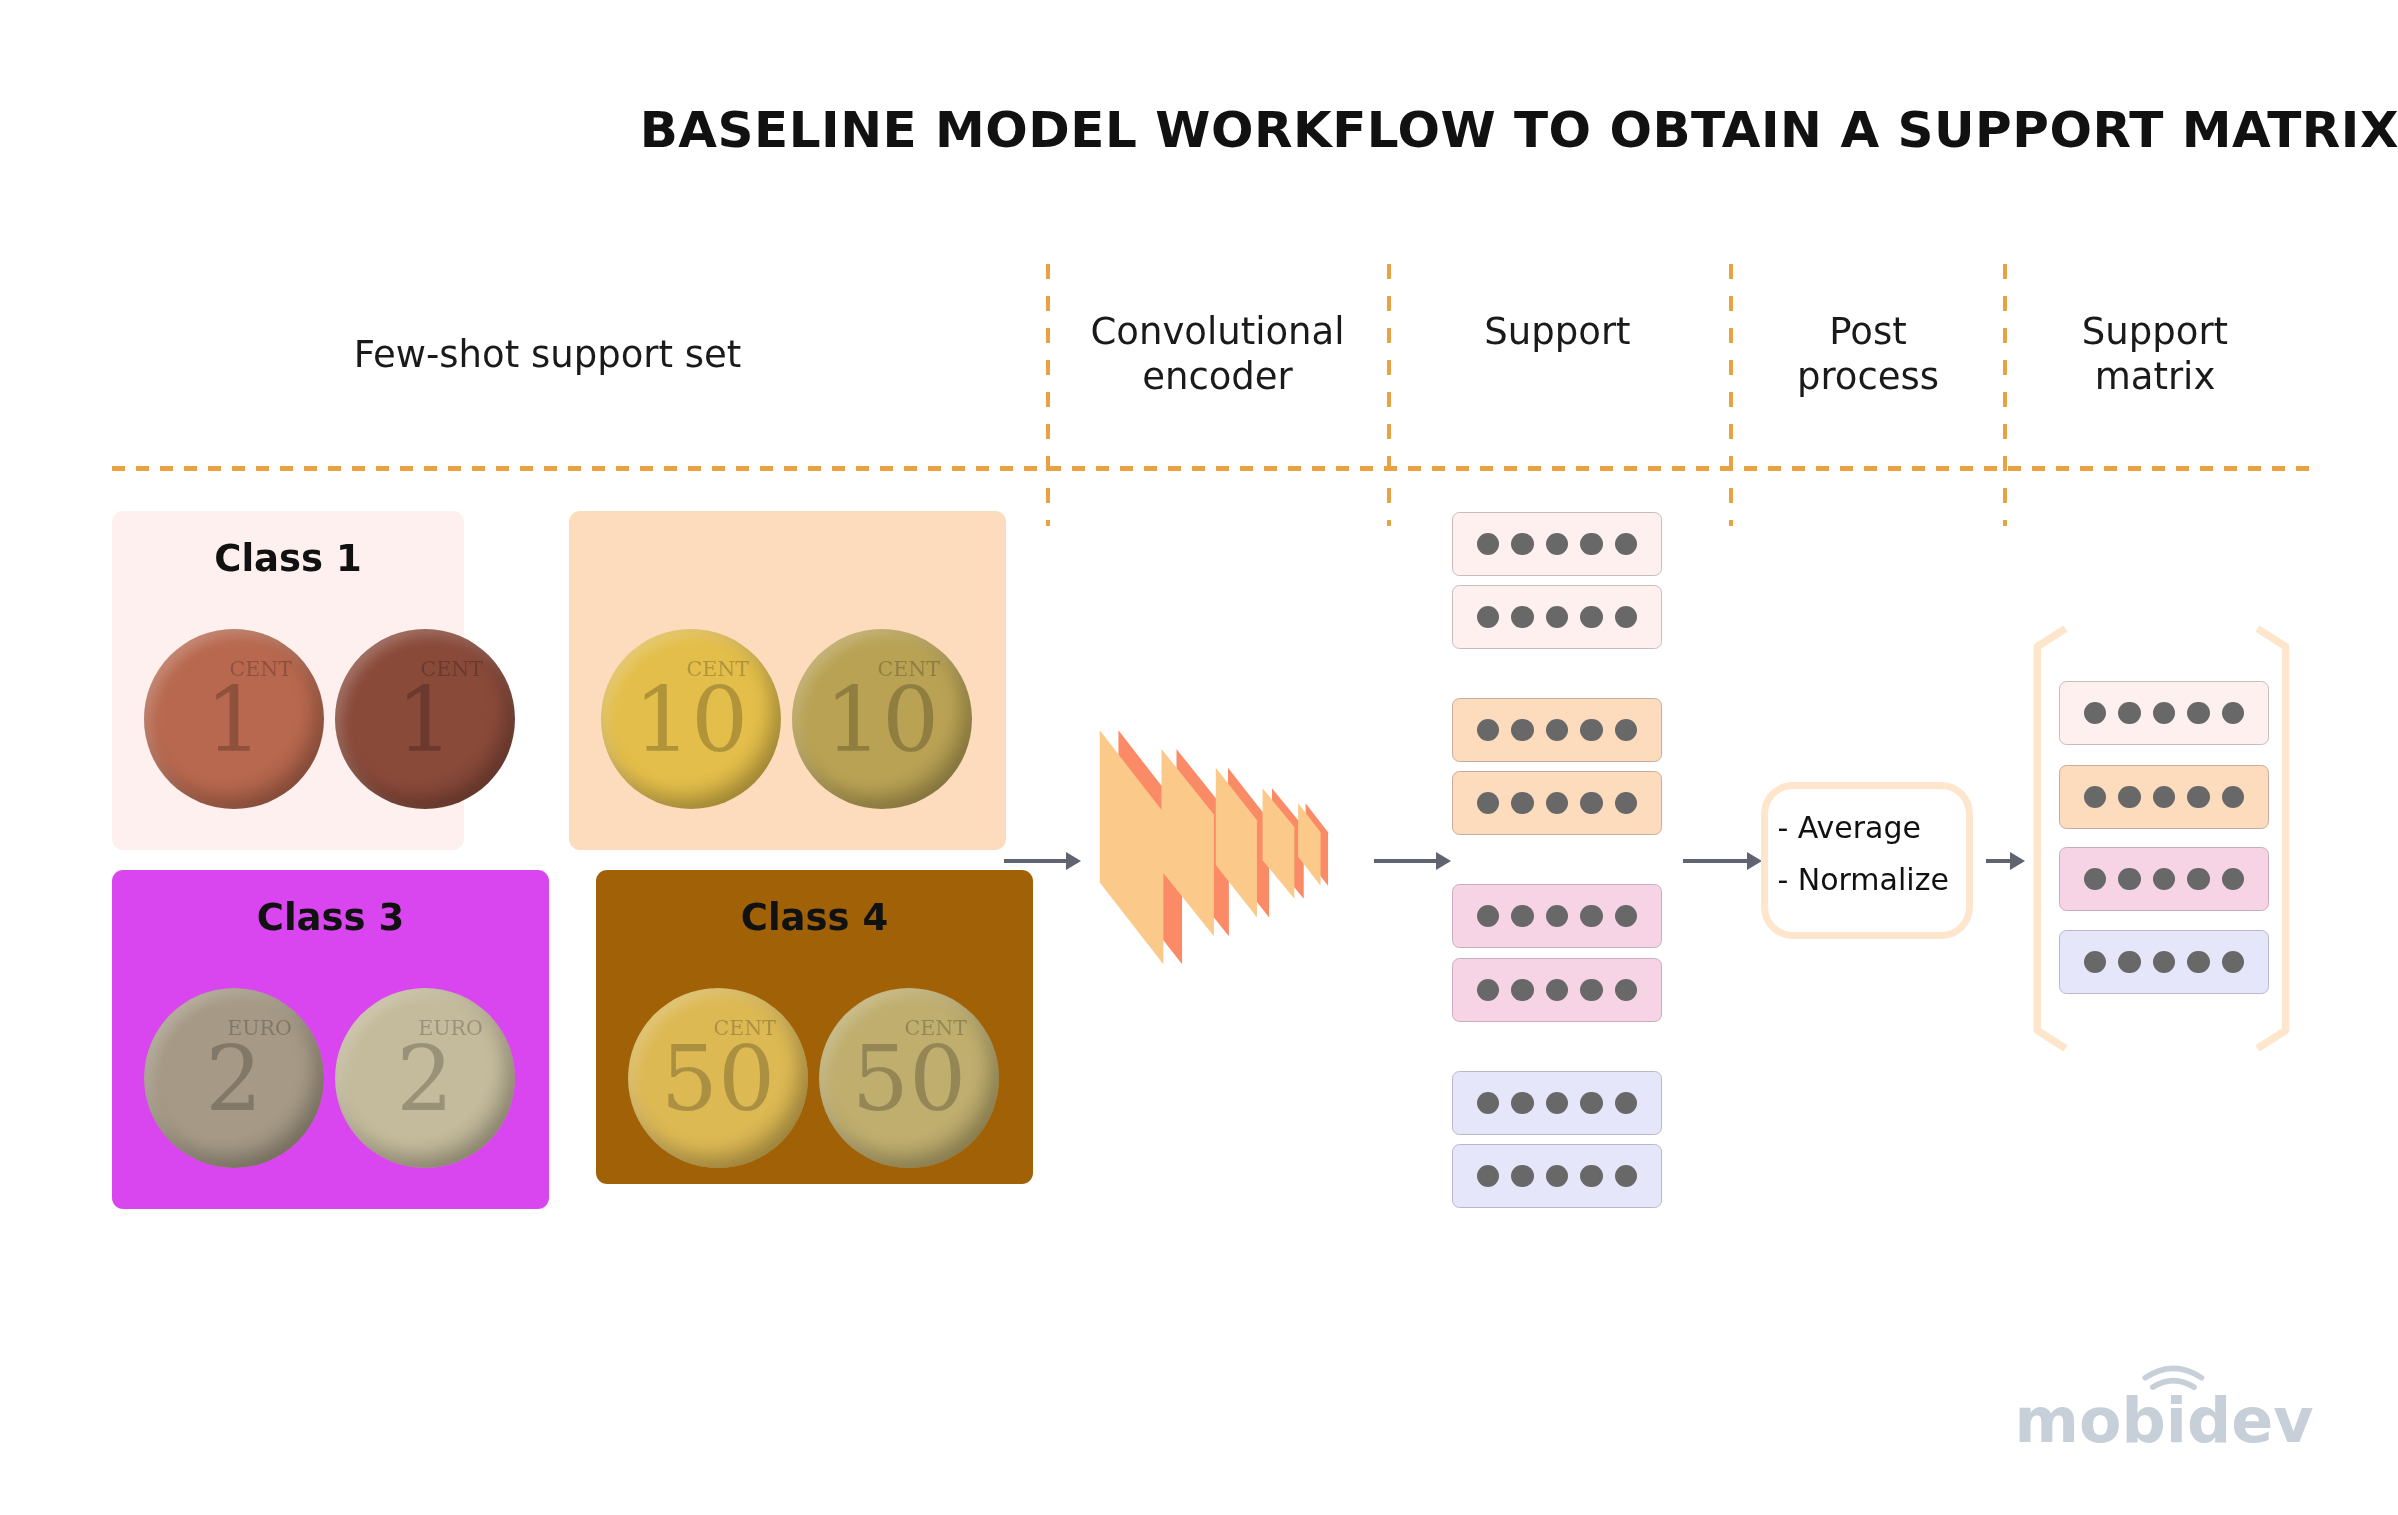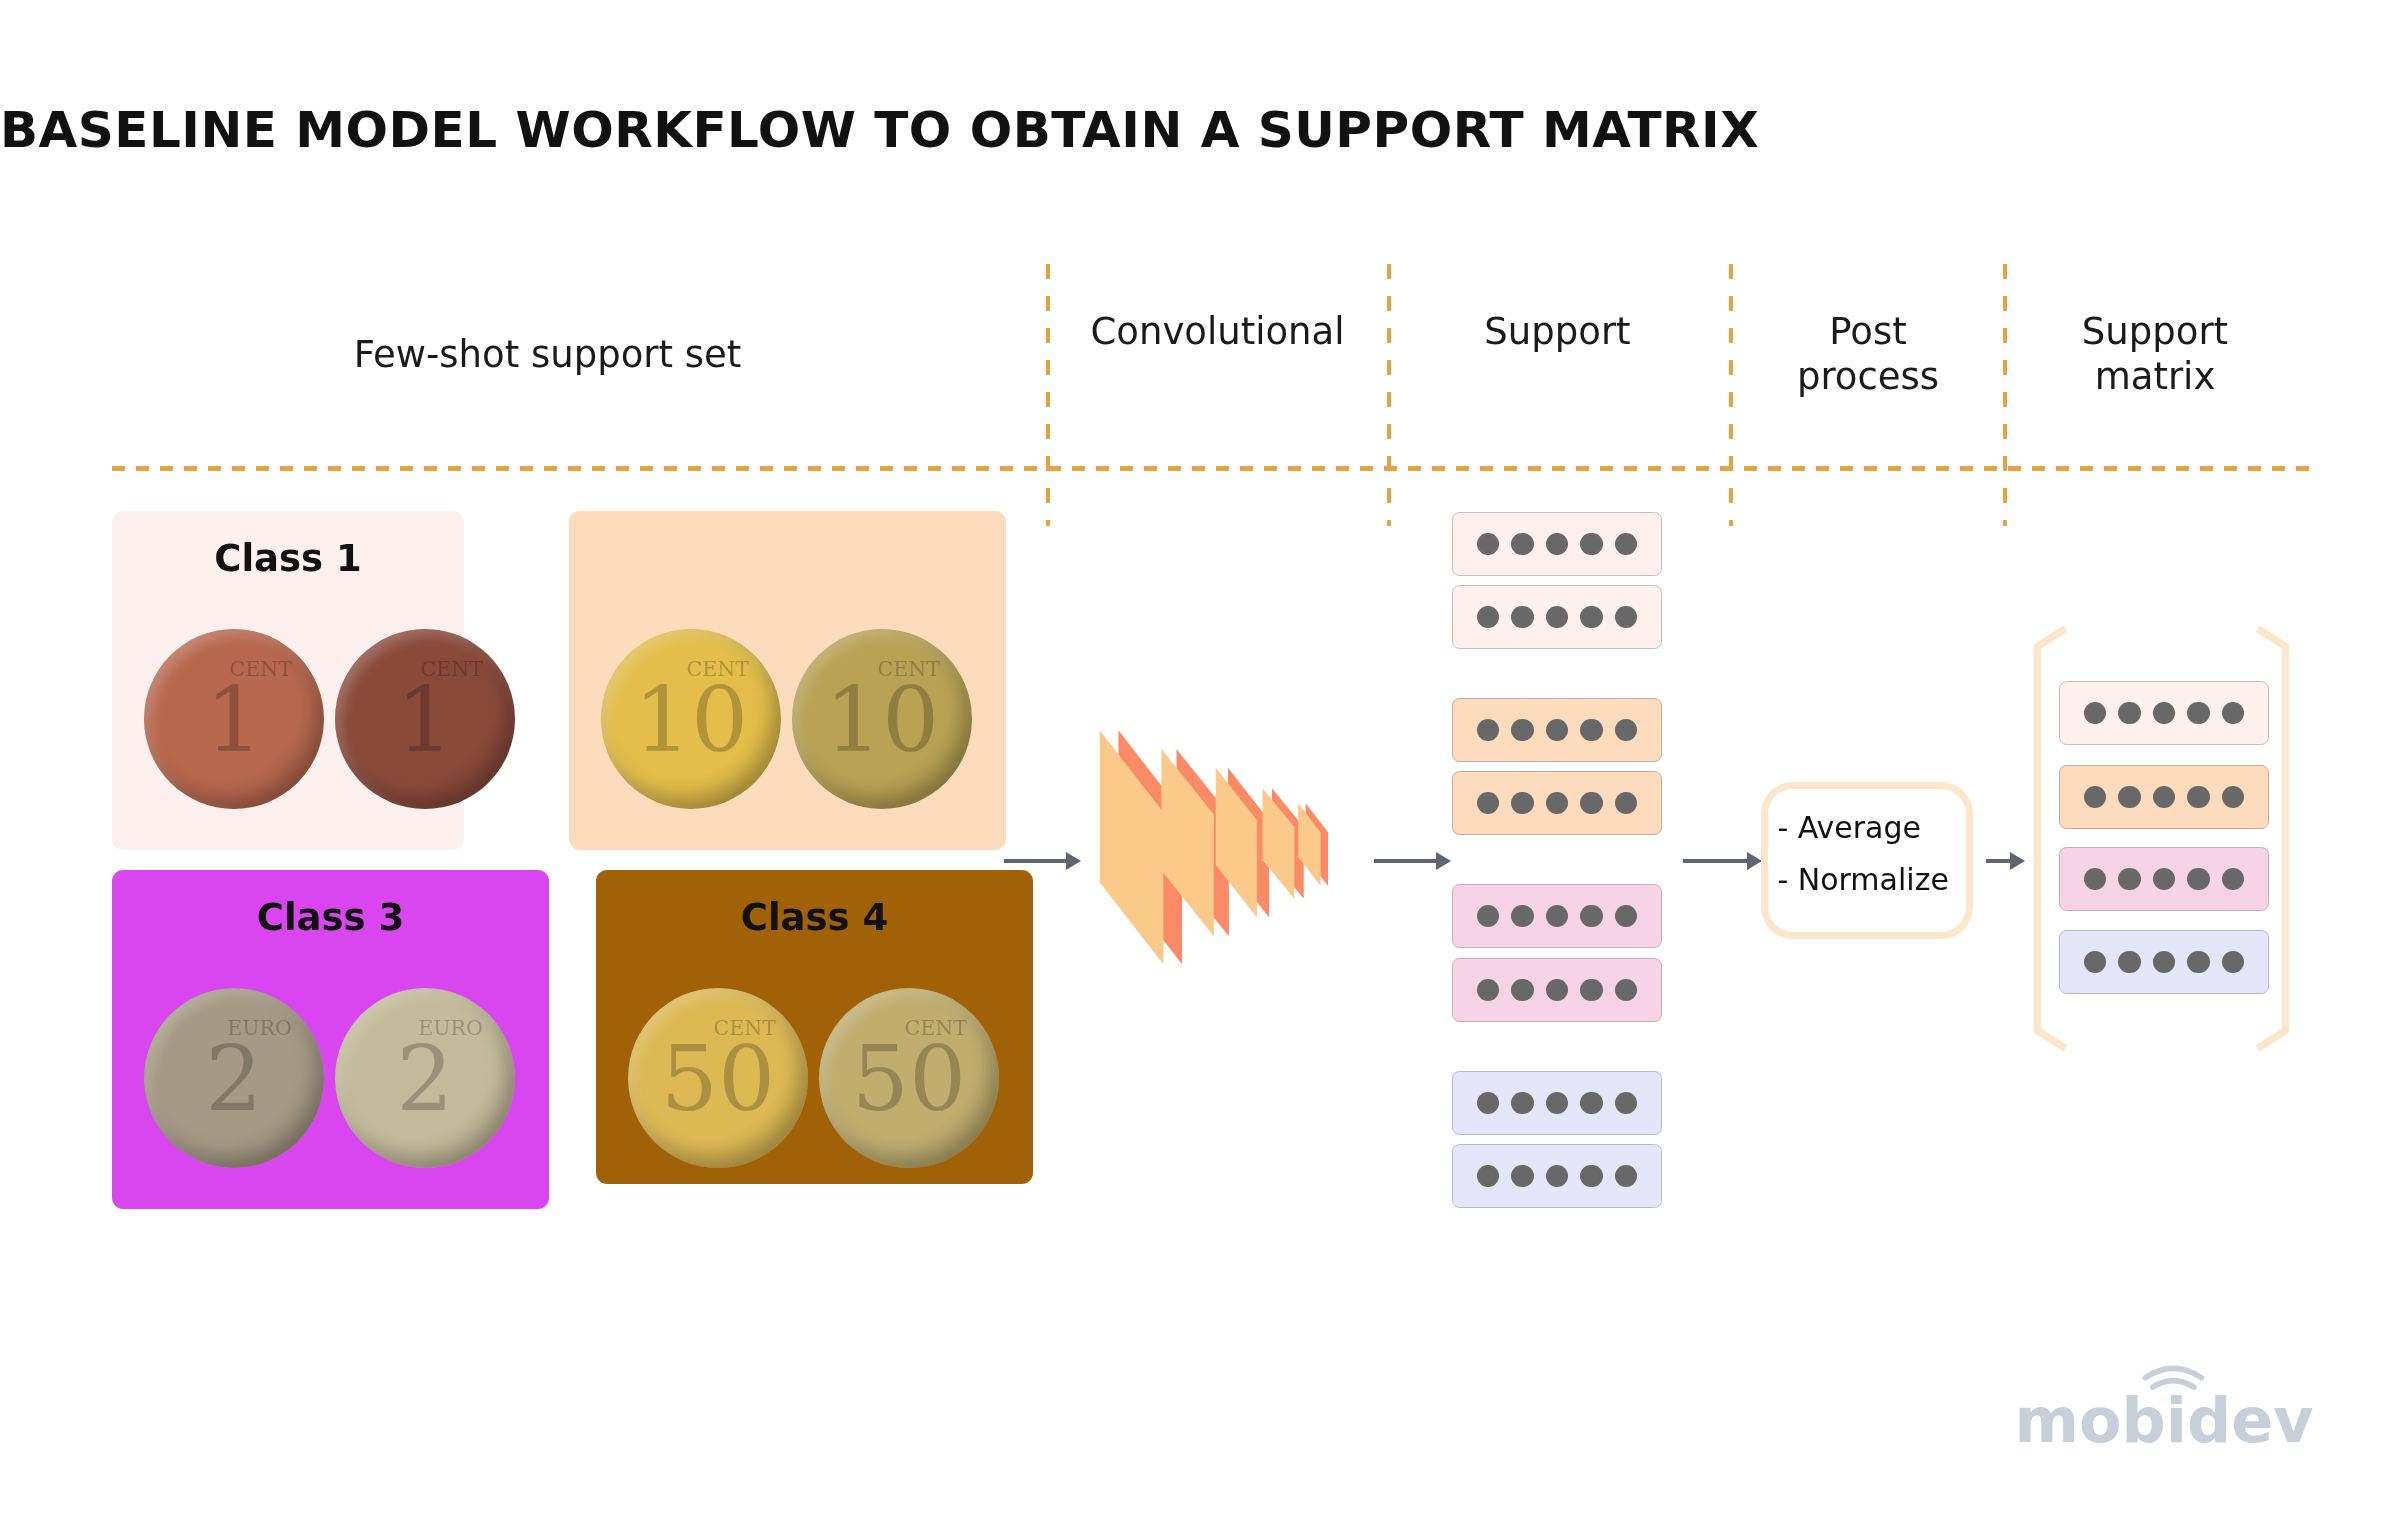--- a/index.html
+++ b/index.html
@@ -1,19 +1,19 @@
 <!DOCTYPE html>
 <html style="font-size:15px"><head>
 <meta charset="utf-8">
 <style>
   html, body { margin:0; padding:0; background:#ffffff; }
   body { width:2399px; height:1516px; position:relative; overflow:hidden;
          font-family:"DejaVu Sans", "Liberation Sans", sans-serif; color:#111; }
   .abs { position:absolute; }
-  #title { left:0; width:2399px; top:101px; text-align:left; font-weight:bold;
+  #title { left:0; width:2399px; top:101px; text-align:right; font-weight:bold;
            font-size:50px; letter-spacing:0.5px; color:#111; }
   .col-head { text-align:center; font-size:37px; line-height:45px; color:#1a1a1a; }
   .hdash { left:112px; top:466px; width:2197px; height:4.7px;
            background:repeating-linear-gradient(90deg,#e9a241 0 13px,transparent 13px 24px); }
   .vdash { width:3.7px; top:264px; height:262px;
            background:repeating-linear-gradient(180deg,#e9a241 0 15px,transparent 15px 32px); }
   .panel { border-radius:11.2px; }
   .panel-title { position:absolute; left:0; right:0; top:26px; text-align:center;
                  font-weight:bold; font-size:37px; color:#111; }
   .coin { position:absolute; width:180px; height:180px; border-radius:50%;
@@ -33,20 +33,21 @@
   #logo { left:2014px; top:1357px; width:300px; height:94px; }
 </style>
 </head>
 <body>
 
 <div id="title" class="abs">BASELINE MODEL WORKFLOW TO OBTAIN A SUPPORT MATRIX</div>
 
 <div class="abs col-head" style="left:112px;width:871px;top:332px;">Few-shot support set</div>
 <div class="abs col-head" style="left:1049px;width:337px;top:309px;">
   <div>Convolutional</div>
+  <div>encoder</div>
 </div>
 <div class="abs col-head" style="left:1389px;width:337px;top:309px;">
   <div>Support</div>
 </div>
 <div class="abs col-head" style="left:1730px;width:276px;top:309px;">
   <div>Post</div>
   <div>process</div>
 </div>
 <div class="abs col-head" style="left:2005px;width:300px;top:309px;">
   <div>Support</div>

